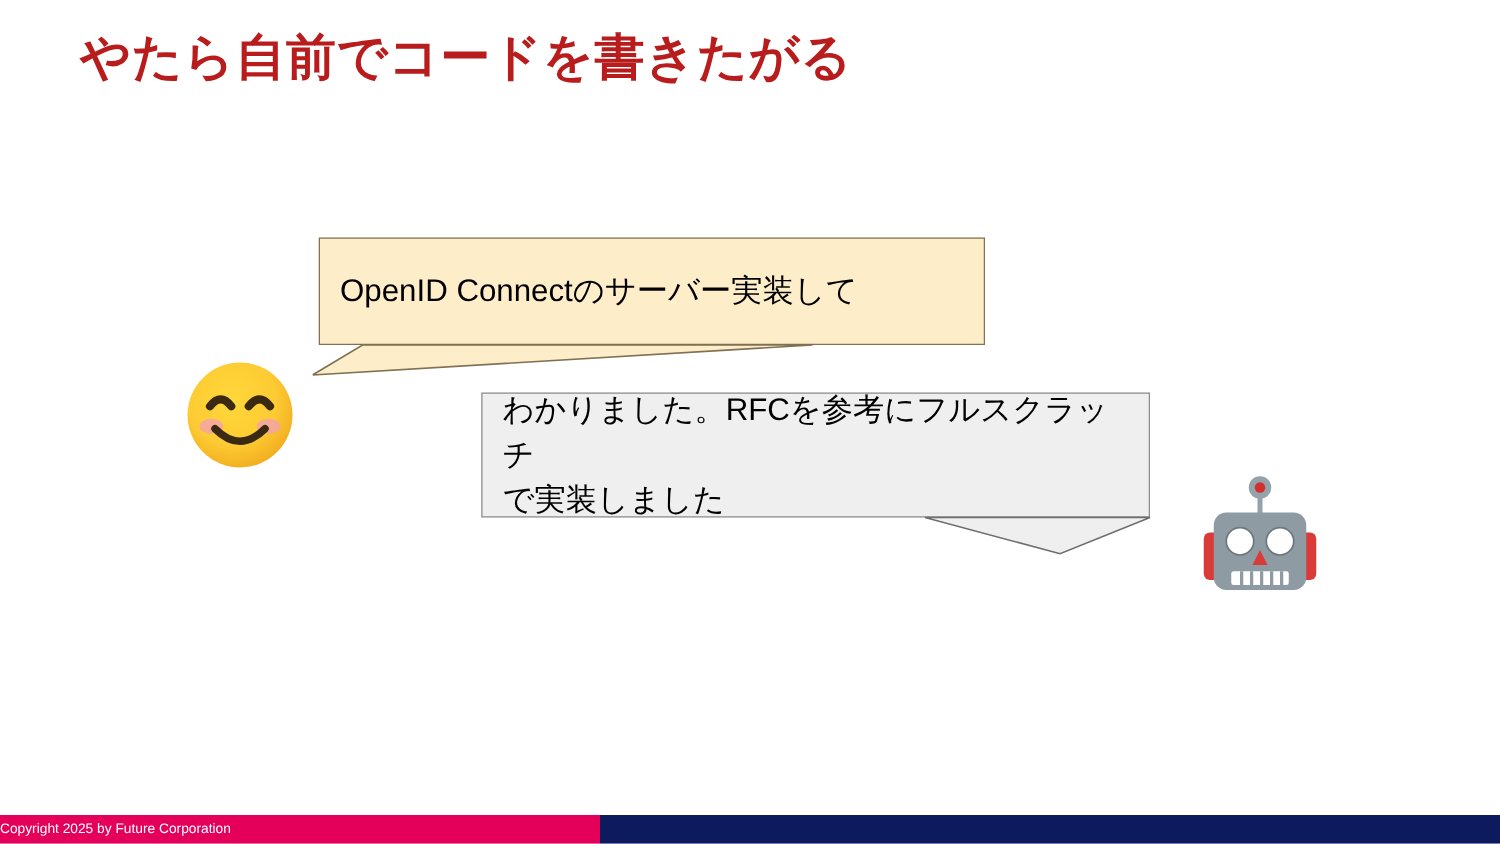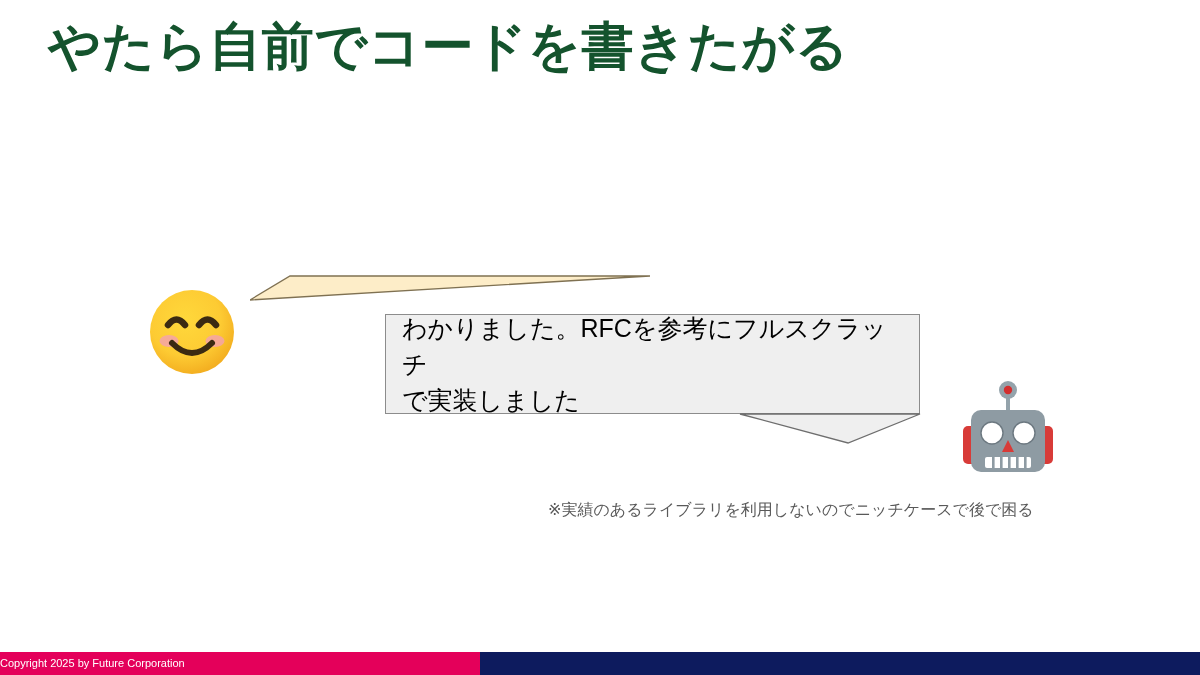--- a/index.html
+++ b/index.html
@@ -20,27 +20,27 @@
     left: 0;
     top: 0;
     width: 1200px;
     height: 675px;
     background: #ffffff;
   }
 
   
   .slide-title {
     position: absolute;
-    left: 48px;
+    left: 64px;
     top: 16px;
     width: 1100px;
-    font-size: 52px;
+    font-size: 40px;
     line-height: 60px;
     font-weight: 700;
-    color: #14532d;
+    color: #b91c1c;
     letter-spacing: 0.5px;
     white-space: nowrap;
   }
 
   
   .emoji-smile {
     position: absolute;
     left: 148px;
     top: 288px;
     width: 88px;
@@ -167,20 +167,23 @@
       </defs>
       <circle cx="44" cy="44" r="42" fill="url(#faceGrad)"></circle>
       <ellipse cx="21" cy="53" rx="9.5" ry="6" fill="#f4a3a8" opacity="0.85"></ellipse>
       <ellipse cx="67" cy="53" rx="9.5" ry="6" fill="#f4a3a8" opacity="0.85"></ellipse>
       <path d="M20 37 q8.5 -11 17 0" fill="none" stroke="#3b2a12" stroke-width="6.5" stroke-linecap="round"></path>
       <path d="M51 37 q8.5 -11 17 0" fill="none" stroke="#3b2a12" stroke-width="6.5" stroke-linecap="round"></path>
       <path d="M24 55 q20 20 40 0" fill="none" stroke="#3b2a12" stroke-width="6" stroke-linecap="round"></path>
     </svg>
   </div>
 
+  <div class="bubble bubble-1">
+    <div class="bubble-text">OpenID Connectのサーバー実装して</div>
+  </div>
   <div class="bubble-1-tail">
     <svg width="560" height="40" viewBox="0 0 560 40" aria-hidden="true">
       <polygon points="40,8 400,8 0,32" fill="#fdedc8" stroke="#7f7152" stroke-width="1.3"></polygon>
     </svg>
   </div>
 
   <div class="bubble bubble-2">
     <div class="bubble-text">わかりました。RFCを参考にフルスクラッチ
 で実装しました</div>
   </div>
@@ -210,21 +213,20 @@
 
       <rect x="30" y="79" width="46" height="11" rx="2" fill="#ffffff"></rect>
       <rect x="37" y="79" width="2.6" height="11" fill="#8e9ba3"></rect>
       <rect x="45" y="79" width="2.6" height="11" fill="#8e9ba3"></rect>
       <rect x="53" y="79" width="2.6" height="11" fill="#8e9ba3"></rect>
       <rect x="61" y="79" width="2.6" height="11" fill="#8e9ba3"></rect>
       <rect x="69" y="79" width="2.6" height="11" fill="#8e9ba3"></rect>
     </svg>
   </div>
 
-  <div class="footnote">※実績のあるライブラリを利用しないのでニッチケースで後で困る</div>
 
   <div class="footer-bar">
     <div class="footer-left">
       <span class="footer-copyright">Copyright 2025 by Future Corporation</span>
     </div>
     <div class="footer-right"></div>
   </div>
 
 </div>
 

